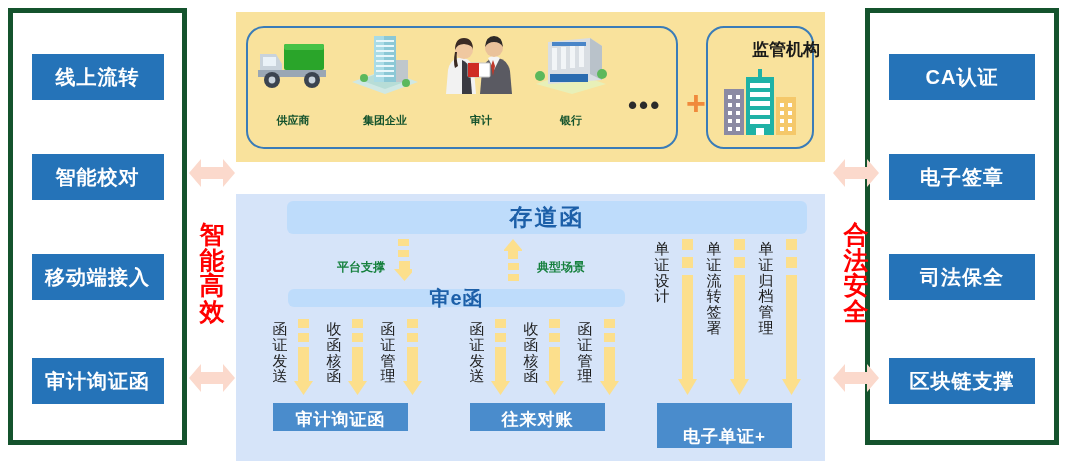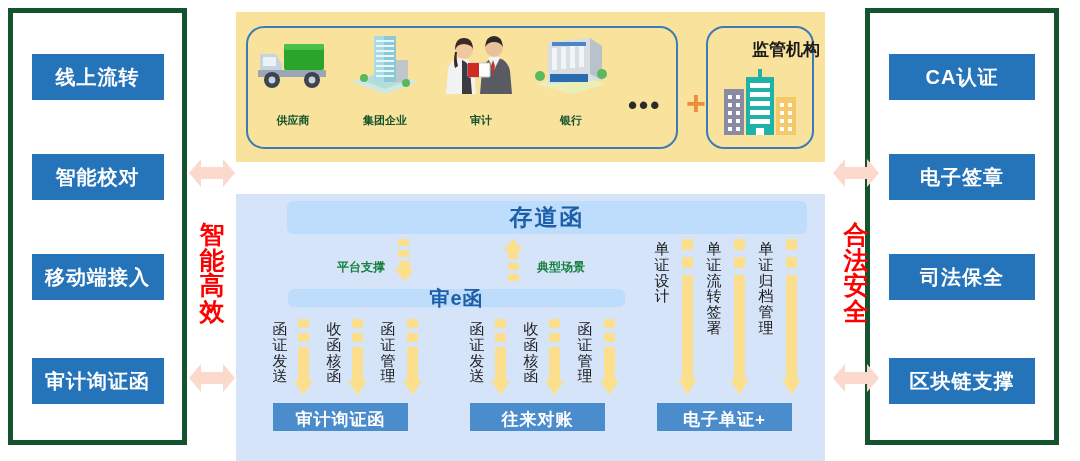--- a/index.html
+++ b/index.html
@@ -519,19 +519,19 @@
         <span>管</span>
         <span>理</span>
       </div>
       <div class="big-arrow" style="left:130px;top:-2px;">
         <svg width="20" height="158" viewBox="0 0 20 158">
             <rect x="5" y="0" width="11" height="11" fill="#fcdf8c"></rect>
             <rect x="5" y="18" width="11" height="11" fill="#fcdf8c"></rect>
             <path d="M5 36 h11 v104 h4 l-9.5 16 L1 140 h4 z" fill="#fcdf8c"></path>
           </svg>
       </div>
-      <div class="group-btn" style="left:6px;top:162px;width:135px;height:28px;">
+      <div class="group-btn" style="left:6px;top:162px;width:135px;height:45px;">
         <span>电子单证+</span>
       </div>
     </div>
 
   </div>
 </div>
 
 </body></html>

